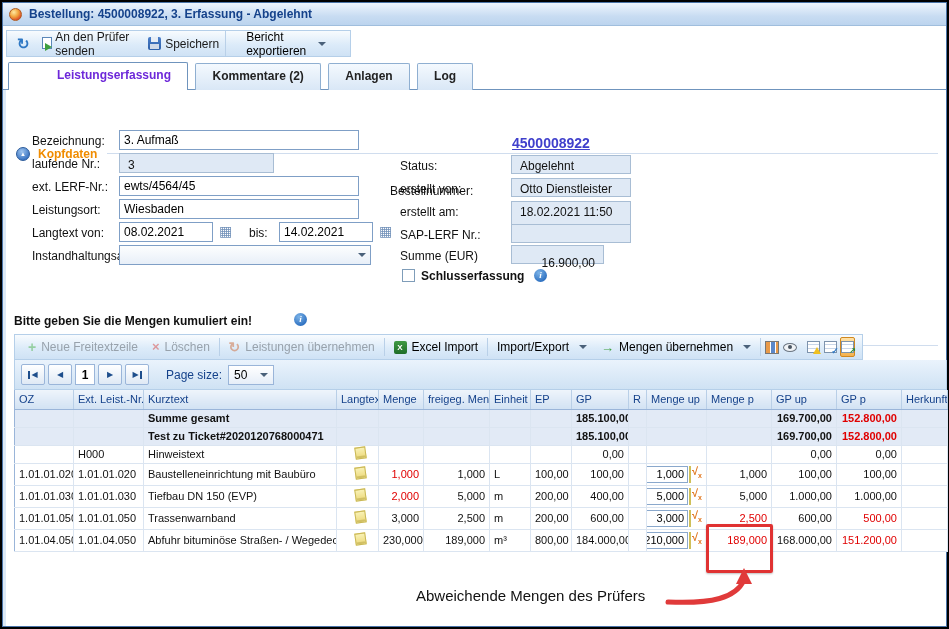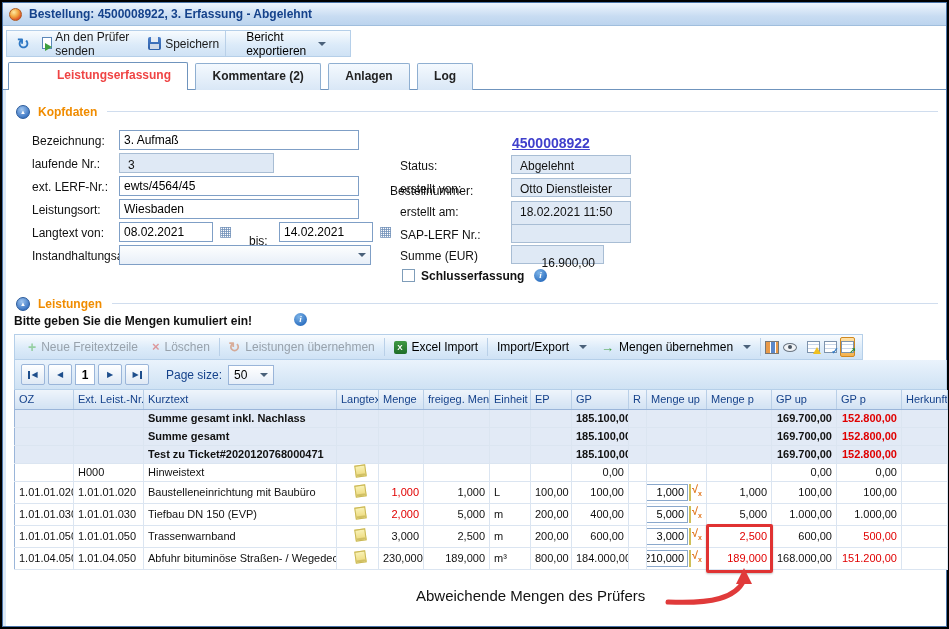--- a/index.html
+++ b/index.html
@@ -30,27 +30,27 @@
   .ic-save::before { content:""; position:absolute; left:3px; top:0; width:7px; height:5px; background:#e8eef6; }
   .ic-save::after { content:""; position:absolute; left:2px; bottom:1px; width:9px; height:5px; background:#cfd9e8; }
   .caret { width:0; height:0; border-left:4px solid transparent; border-right:4px solid transparent; border-top:4px solid #4a617a; margin-left:5px; }
   .export-zone { display:flex; align-items:center; border-left:1px solid #b9d0e8; align-self:stretch; padding:0 20px; }
 
   
   .tabbar { position:absolute; left:0; right:0; top:59px; height:28px; border-bottom:1px solid #6f94bd; padding-left:5px; }
   .tab { display:inline-block; height:27px; line-height:25px; padding:0 16px; font-size:12px; font-weight:bold;
     border:1px solid #8fafd1; border-bottom:none; background:linear-gradient(#f4f9fe,#d9e7f6); color:#222;
     margin-right:3px; border-radius:2px 2px 0 0; vertical-align:bottom; cursor:default; }
-  .tab.active { background:#fff; color:#ef4444; border-color:#6f94bd; height:28px; position:relative; z-index:2;padding-left:48px; }
+  .tab.active { background:#fff; color:#6d28d9; border-color:#6f94bd; height:28px; position:relative; z-index:2;padding-left:48px; }
 
   
   .content { position:absolute; left:0; right:0; top:87px; bottom:0; background:#fff; border-left:3px solid #dce9f6; }
   .abs { position:absolute; }
 
-  .sect-head { display:flex; align-items:center; left:10px; right:8px; height:15px; }
+  .sect-head { display:flex; align-items:center; left:10px; right:8px; height:15px;margin-top:42px; }
   .collapse-ic { width:14px; height:14px; border-radius:50%; background:radial-gradient(circle at 40% 30%, #9ec4ee, #3a74c2 75%);
     border:1px solid #2a5a9a; color:#fff; font-size:6px; line-height:13px; text-align:center; margin-right:8px; }
   .sect-title { font-size:12px; font-weight:bold; color:#f08c00; margin-right:10px; }
   .sect-rule { flex:1; border-top:1px solid #d0ddee; }
 
   .flabel { font-size:12px; color:#111; }
   .tinput { border:1px solid #7f9fc6; background:#fff; font-size:12px; font-family:"Liberation Sans",sans-serif; padding:1px 4px; height:20px; }
   .ro { background:#dfe9f5; border:1px solid #a8bdd4; color:#111; }
   .roline { height:19px; display:flex; align-items:center; padding:0 4px; font-size:12px; }
   .cal-ic { font-size:14px; color:#6f8fb8; line-height:14px; cursor:default; }
@@ -171,21 +171,21 @@
       <div class="abs tinput ro" style="left:113px; top:63px; width:155px;">
           <span class="roline">3</span>
         </div>
       <span class="abs flabel" style="left:26px; top:90px;">ext. LERF-Nr.:</span>
       <input class="abs tinput" style="left: 113px; top: 86px; width: 240px;" value="ewts/4564/45">
       <span class="abs flabel" style="left:26px; top:113px;">Leistungsort:</span>
       <input class="abs tinput" style="left: 113px; top: 109px; width: 240px;" value="Wiesbaden">
       <span class="abs flabel" style="left:26px; top:136px;">Langtext von:</span>
       <input class="abs tinput" style="left: 113px; top: 132px; width: 94px;" value="08.02.2021">
       <span class="abs cal-ic" style="left:213px; top:134px;">▦</span>
-      <span class="abs flabel" style="left:243px; top:136px;margin-top:8px;">bis:</span>
+      <span class="abs flabel" style="left:243px; top:136px;">bis:</span>
       <input class="abs tinput" style="left: 273px; top: 132px; width: 94px;" value="14.02.2021">
       <span class="abs cal-ic" style="left:373px; top:134px;">▦</span>
       <span class="abs flabel" style="left:26px; top:159px;">Instandhaltungsart:</span>
       <div class="abs ddl" style="left:113px; top:155px; width:252px;">
           <span class="caret"></span>
         </div>
 
       <span class="abs flabel" style="left:384px; top:46px;margin-top:48px;">Bestellnummer:</span>
       <span class="abs link" style="left:506px; top:45px;">4500008922</span>
       <span class="abs flabel" style="left:394px; top:69px;">Status:</span>
@@ -323,37 +323,20 @@
               <th>Menge p</th>
               <th>GP up</th>
               <th>GP p</th>
               <th>Herkunft</th>
             </tr>
           </thead>
         <tbody id="grid-body">
             <tr class="summary">
               <td></td>
               <td></td>
-              <td>Summe gesamt inkl. Nachlass</td>
-              <td></td>
-              <td class="num"></td>
-              <td class="num"></td>
-              <td></td>
-              <td class="num"></td>
-              <td class="num">185.100,00</td>
-              <td></td>
-              <td></td>
-              <td class="num"></td>
-              <td class="num">169.700,00</td>
-              <td class="num red">152.800,00</td>
-              <td></td>
-            </tr>
-            <tr class="summary">
-              <td></td>
-              <td></td>
               <td>Summe gesamt</td>
               <td></td>
               <td class="num"></td>
               <td class="num"></td>
               <td></td>
               <td class="num"></td>
               <td class="num">185.100,00</td>
               <td></td>
               <td></td>
               <td class="num"></td>

